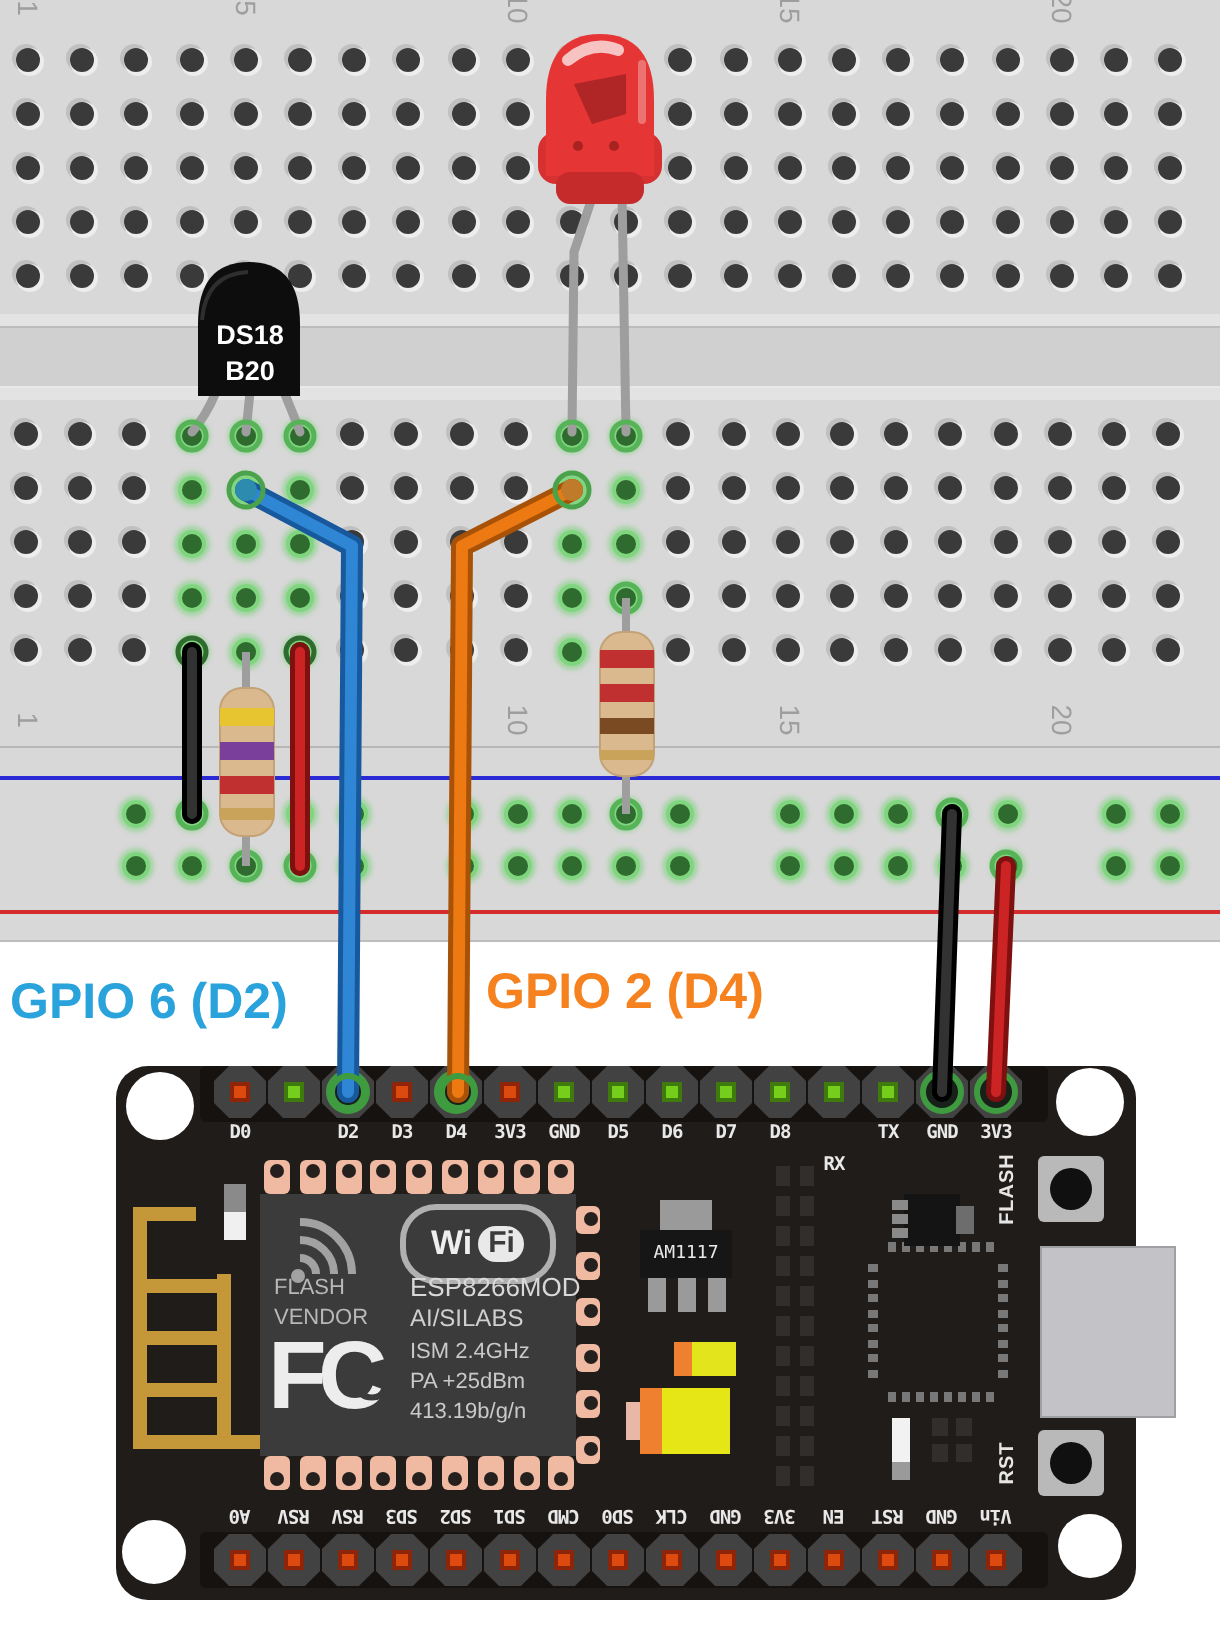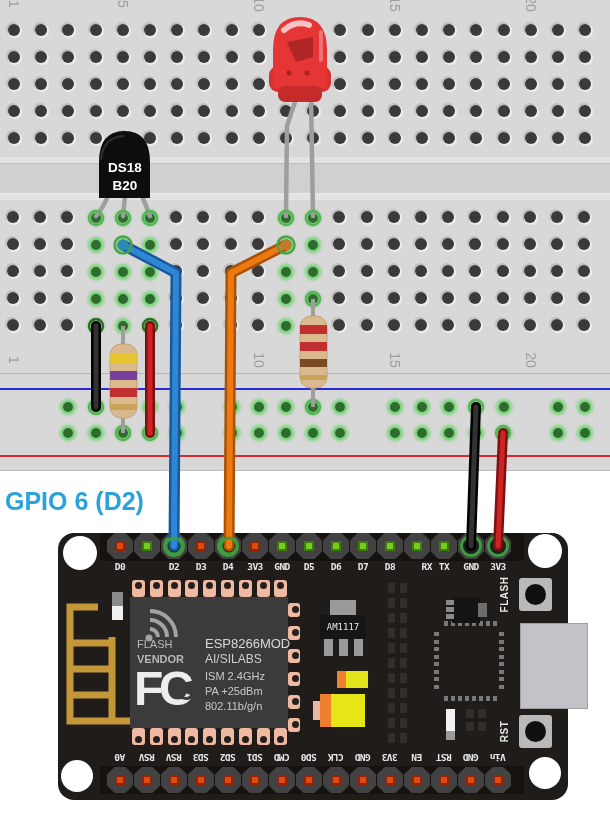--- a/index.html
+++ b/index.html
@@ -364,20 +364,21 @@
         <div class="bb-colnum" style="left: 248.8px; top: -4px;">10</div>
         <div class="bb-colnum" style="left: 248.8px; top: 352px;">10</div>
         <div class="bb-colnum" style="left: 384.8px; top: -4px;">15</div>
         <div class="bb-colnum" style="left: 384.8px; top: 352px;">15</div>
         <div class="bb-colnum" style="left: 520.8px; top: -4px;">20</div>
         <div class="bb-colnum" style="left: 520.8px; top: 352px;">20</div>
       </div>
   </div>
 
   <div class="gpio-label" style="left: 5px; top: 487px; color: rgb(42, 163, 220);">GPIO 6 (D2)</div>
+  <div class="gpio-label" style="left: 243px; top: 482px; color: rgb(245, 130, 31);">GPIO 2 (D4)</div>
 
   <div id="nodemcu">
     <div class="mount-hole" style="left:5px;top:3px;width:34px;height:34px;"></div>
     <div class="mount-hole" style="left:470px;top:1px;width:34px;height:34px;"></div>
     <div class="mount-hole" style="left:3px;top:227px;width:32px;height:32px;"></div>
     <div class="mount-hole" style="left:471px;top:224px;width:32px;height:32px;"></div>
 
     <div class="pin-strip" style="top:0px;"></div>
     <div class="pin-strip" style="top:233px;"></div>
     <div id="mcu-generated">
@@ -409,21 +410,21 @@
         <div class="pin-sq green" style="left: 273px; top: 8px;"></div>
         <div class="pin-label" style="left: 263px; top: 28px;">D6</div>
         <div class="pin-socket" style="left: 292px; top: 0px;"></div>
         <div class="pin-sq green" style="left: 300px; top: 8px;"></div>
         <div class="pin-label" style="left: 290px; top: 28px;">D7</div>
         <div class="pin-socket" style="left: 319px; top: 0px;"></div>
         <div class="pin-sq green" style="left: 327px; top: 8px;"></div>
         <div class="pin-label" style="left: 317px; top: 28px;">D8</div>
         <div class="pin-socket" style="left: 346px; top: 0px;"></div>
         <div class="pin-sq green" style="left: 354px; top: 8px;"></div>
-        <div class="pin-label" style="left: 344px; top: 28px; text-align: right;">RX</div>
+        <div class="pin-label" style="left: 344px; top: 44px;">RX</div>
         <div class="pin-socket" style="left: 373px; top: 0px;"></div>
         <div class="pin-sq green" style="left: 381px; top: 8px;"></div>
         <div class="pin-label" style="left: 371px; top: 28px;">TX</div>
         <div class="pin-socket" style="left: 400px; top: 0px;"></div>
         <div class="pin-wire-ring" style="left: 402px; top: 2px;"></div>
         <div class="pin-label" style="left: 398px; top: 28px;">GND</div>
         <div class="pin-socket" style="left: 427px; top: 0px;"></div>
         <div class="pin-wire-ring" style="left: 429px; top: 2px;"></div>
         <div class="pin-label" style="left: 425px; top: 28px;">3V3</div>
         <div class="pin-socket" style="left: 49px; top: 234px;"></div>
@@ -603,27 +604,31 @@
       <path d="M76,128 H12 V14 H40 M12,50 H54 M12,76 H54 M12,102 H54 M54,44 V128" stroke="#c49738" stroke-width="7" fill="none"></path>
     </svg>
 
     <div class="esp-module"></div>
     <svg width="44" height="46" style="position:absolute;left:84px;top:66px;">
       <path d="M8,30 A8,8 0 0 1 16,38" stroke="#a2a2a2" stroke-width="4" fill="none"></path>
       <path d="M8,21 A17,17 0 0 1 25,38" stroke="#a2a2a2" stroke-width="4" fill="none"></path>
       <path d="M8,12 A26,26 0 0 1 34,38" stroke="#a2a2a2" stroke-width="4" fill="none"></path>
       <circle cx="7" cy="39" r="3.5" fill="#a2a2a2"></circle>
     </svg>
+    <div class="wifi-pill">
+      <span class="wi">Wi</span>
+      <span class="fi">Fi</span>
+    </div>
     <div class="esp-text" style="left:79px;top:106px;font-size:11px;color:#b8b8b8;">FLASH</div>
-    <div class="esp-text" style="left:79px;top:121px;font-size:11px;color:#b8b8b8;font-weight:bold;">VENDOR</div>
+    <div class="esp-text" style="left:79px;top:121px;font-size:11px;color:#b8b8b8;">VENDOR</div>
     <div class="esp-text" style="left:147px;top:104px;font-size:13px;color:#d8d8d8;">ESP8266MOD</div>
     <div class="esp-text" style="left:147px;top:120px;font-size:12px;color:#cfcfcf;">AI/SILABS</div>
     <div class="esp-text" style="left:147px;top:138px;font-size:11px;">ISM 2.4GHz</div>
     <div class="esp-text" style="left:147px;top:153px;font-size:11px;">PA +25dBm</div>
-    <div class="esp-text" style="left:147px;top:168px;font-size:11px;">802.11b/g/n</div>
+    <div class="esp-text" style="left:147px;top:168px;font-size:11px;">413.19b/g/n</div>
     <div class="fcc">
       <span class="f">F</span>
       <span class="c1">C</span>
       <span class="c2">C</span>
     </div>
 
     <div class="smd-a"></div>
     <div class="smd-b"></div>
     <div class="amtab"></div>
     <div class="ambody">AM1117</div>

